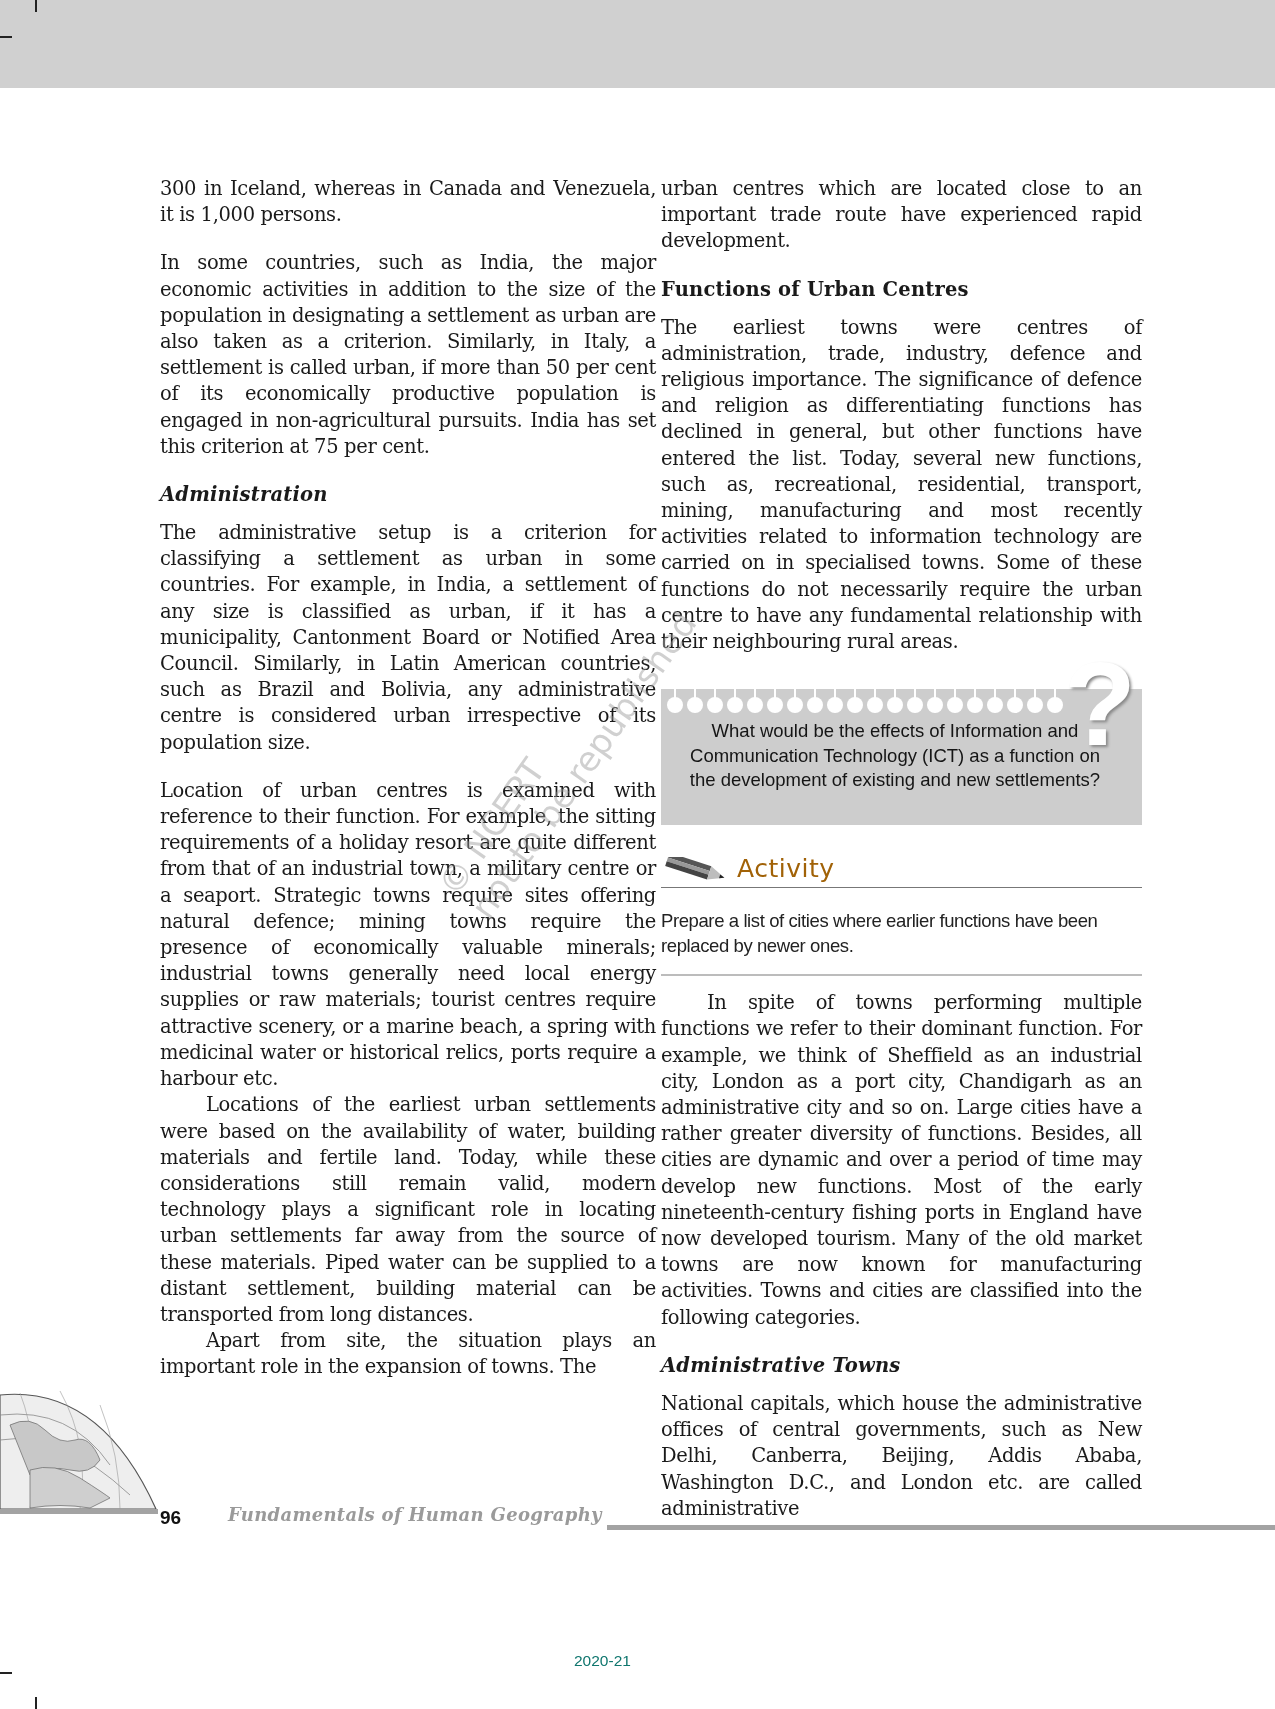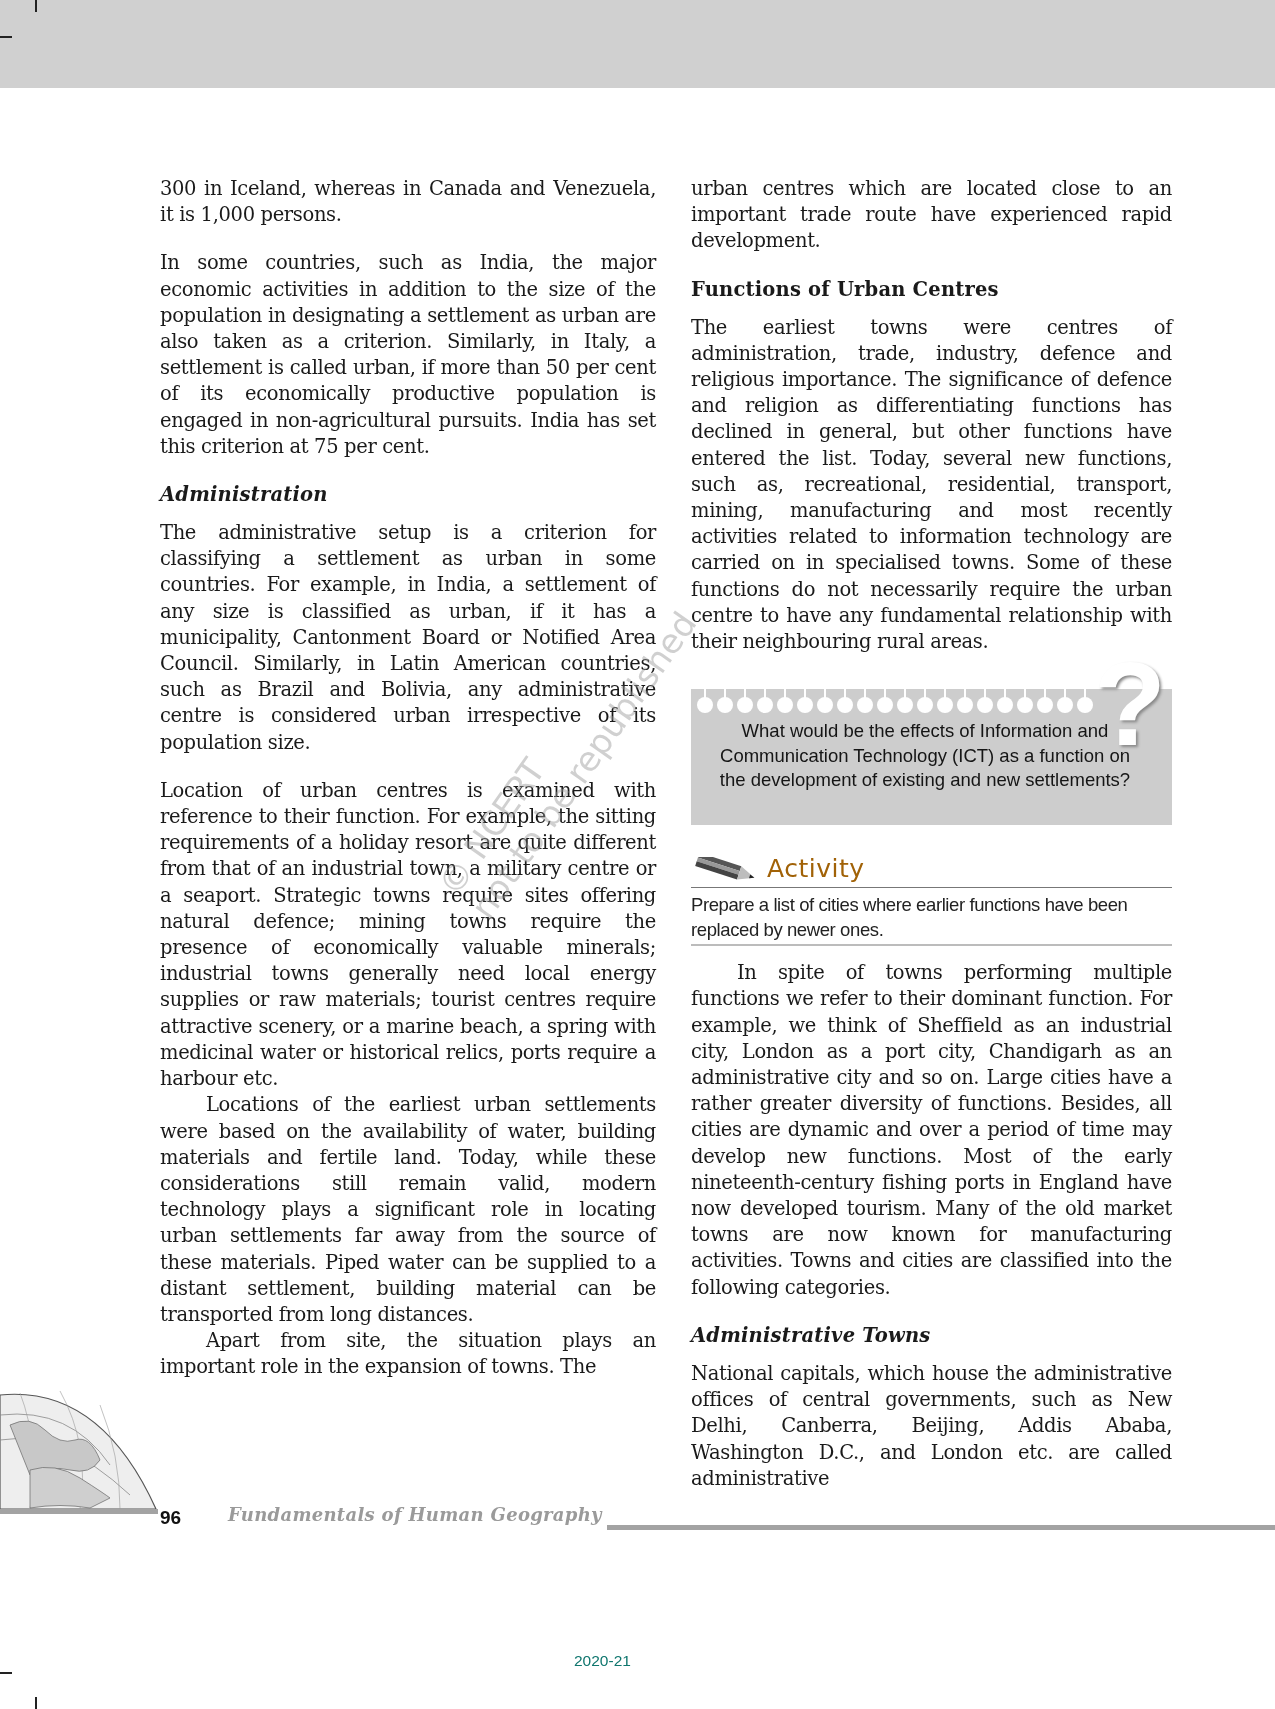--- a/index.html
+++ b/index.html
@@ -5,21 +5,21 @@
     html, body { margin: 0; padding: 0; }
     body {
       width: 1275px; height: 1709px; position: relative; overflow: hidden;
       background: #ffffff; color: #1a1a1a;
       font-family: "DejaVu Serif", "Liberation Serif", serif;
     }
     .top-band { position: absolute; left: 0; top: 0; width: 1275px; height: 88px; background: #d0d0d0; }
     .crop-mark { position: absolute; background: #222; }
     .col { position: absolute; top: 176px; width: 496px; }
     .col-left { left: 160px; }
-    .col-right { left: 691px; width: 481px; }
+    .col-right { left: 661px; width: 481px; }
     p {
       margin: 0; font-size: 19.5px; line-height: 26.2px; text-align: justify;
       text-align-last: left; letter-spacing: -0.35px; word-spacing: 0px;
     }
     p.indent { text-indent: 46px; }
     .gap { height: 22px; }
     h3 {
       margin: 0 0 12px 0; font-size: 19.5px; line-height: 26px;
       font-style: italic; font-weight: bold; letter-spacing: 0.2px;
     }
@@ -41,21 +41,21 @@
       font-weight: bold; font-size: 118px; line-height: 118px; color: #ffffff;
       text-shadow: 2px 2px 3px #888;
     }
     .activity-head { position: relative; margin-top: 28px; height: 34px; border-bottom: 1.5px solid #777; }
     .pencil { position: absolute; left: 2px; top: 4px; }
     .activity-title {
       position: absolute; left: 76px; top: 0px; font-family: "DejaVu Sans", sans-serif;
       font-size: 25px; line-height: 32px; color: #a16207; letter-spacing: 0.5px;
     }
     .activity-body {
-      margin-top: 4px; padding-bottom: 2px; border-bottom: 2px solid #bcbcbc;
+      margin-top: 20px; padding-bottom: 16px; border-bottom: 2px solid #bcbcbc;
       font-family: "Liberation Sans", sans-serif; font-size: 18.5px; line-height: 25px;
       color: #222; letter-spacing: -0.4px;
     }
     .watermark {
       position: absolute; left: 430px; top: 880px; transform: rotate(-55deg); transform-origin: left top;
       font-family: "DejaVu Sans", sans-serif; color: rgba(150,150,150,0.45); font-size: 34px; line-height: 40px;
       white-space: nowrap; pointer-events: none;
     }
     .watermark span { display: block; }
     .globe { position: absolute; left: 0; top: 1385px; }

